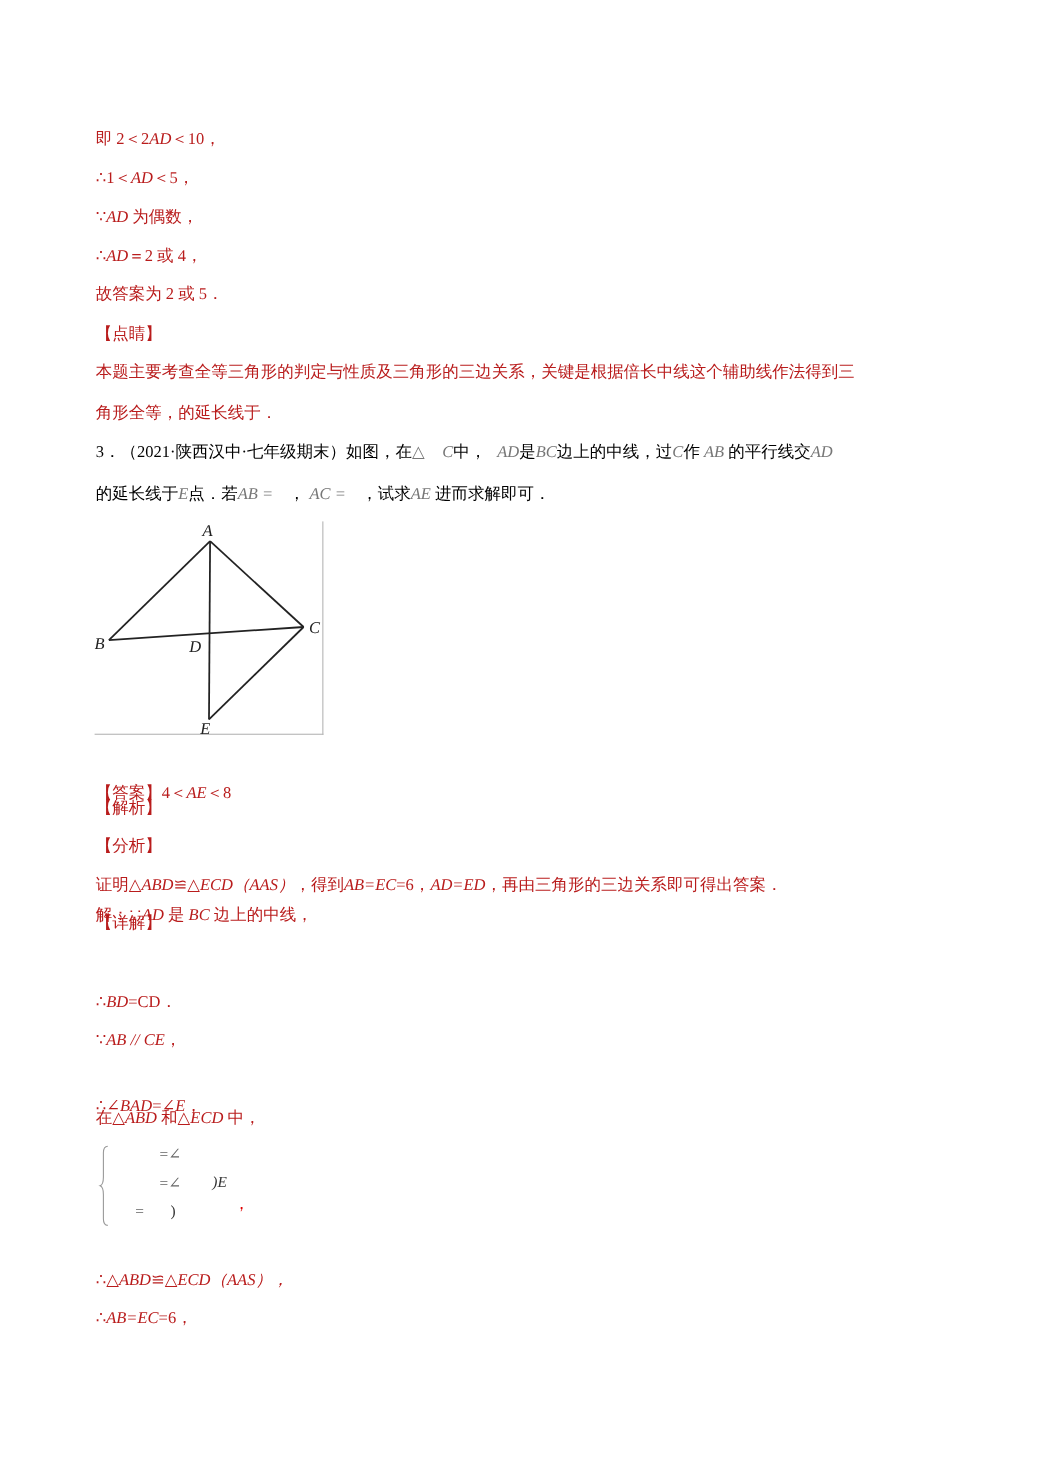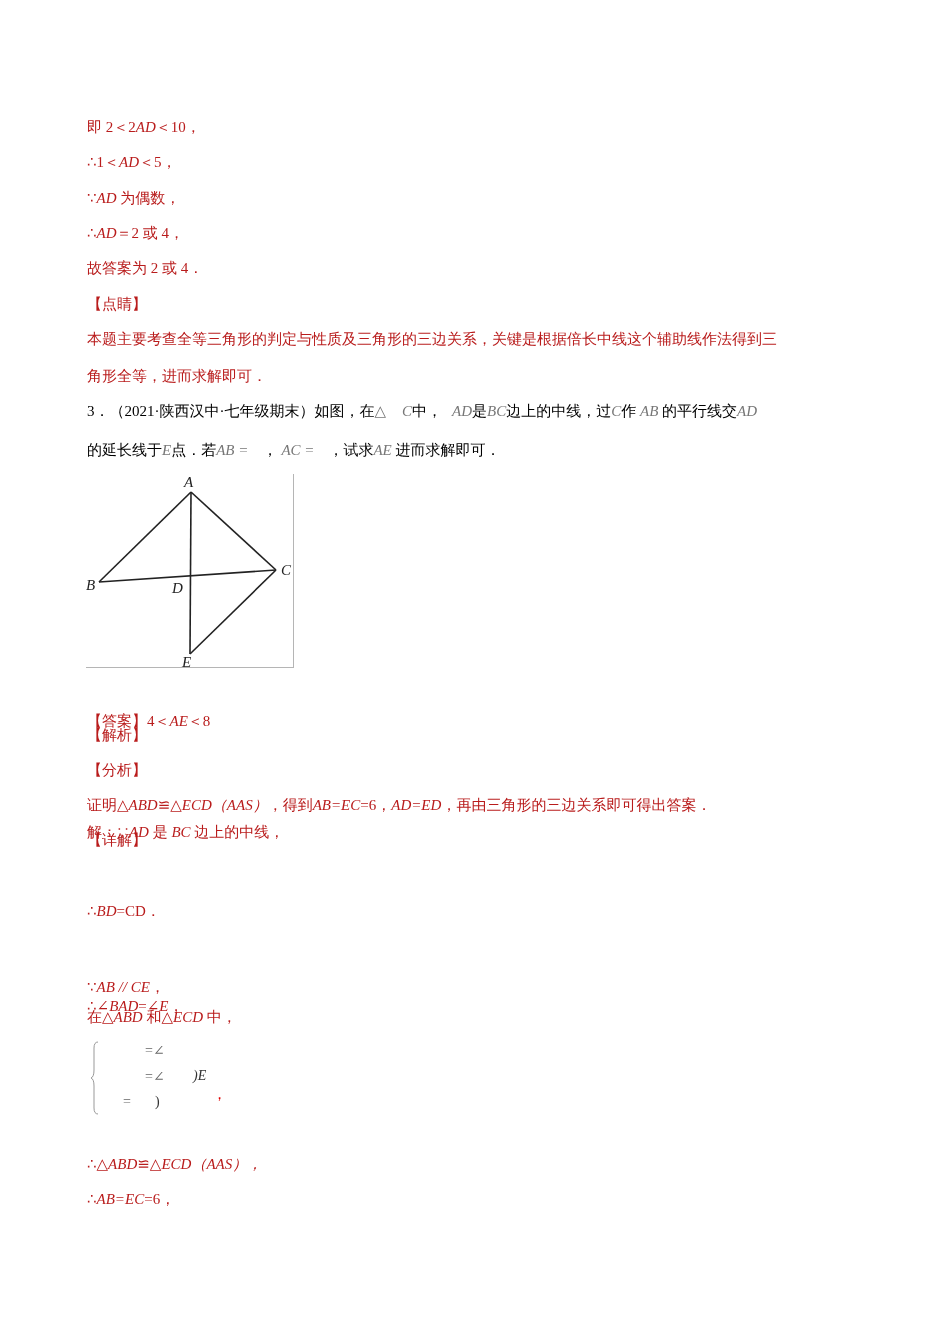--- a/index.html
+++ b/index.html
@@ -31,25 +31,25 @@
 <div class="line red" style="top:152px">
   <span>∴1＜</span><i>AD</i><span>＜5，</span>
 </div>
 <div class="line red" style="top:188px">
   <span>∵</span><i>AD</i><span> 为偶数，</span>
 </div>
 <div class="line red" style="top:223px">
   <span>∴</span><i>AD</i><span>＝2 或 4，</span>
 </div>
 <div class="line red" style="top:258px">
-  <span>故答案为 2 或 4．</span>
+  <span>故答案为 2 或 5．</span>
 </div>
 <div class="line red" style="top:294px">【点睛】</div>
 <div class="line red" style="top:329px">本题主要考查全等三角形的判定与性质及三角形的三边关系，关键是根据倍长中线这个辅助线作法得到三</div>
-<div class="line red" style="top:366px">角形全等，进而求解即可．</div>
+<div class="line red" style="top:366px">角形全等，的延长线于．</div>
 
 <div class="line black" style="top:401px">
   <span>3．</span><span>（2021·陕西汉中·七年级期末）如图，在</span><span class="faint" style="font-style:normal">△</span><span style="display:inline-block;width:16px"></span><span class="faint">C</span><span>中，</span><span style="display:inline-block;width:10px"></span><span class="faint">AD</span><span>是</span><span class="faint">BC</span><span>边上的中线，过</span><span class="faint">C</span><span>作</span> <span class="faint">AB</span> <span>的平行线交</span><span class="faint">AD</span>
 </div>
 <div class="line black" style="top:440px">
   <span>的延长线于</span><span class="faint">E</span><span>点．若</span><span class="faint">AB =</span><span style="display:inline-block;width:14px"></span><span>，</span><span style="display:inline-block;width:4px"></span><span class="faint">AC =</span><span style="display:inline-block;width:14px"></span><span>，试求</span><span class="faint">AE</span> <span>进而求解即可．</span>
 </div>
 
 <div class="figure">
   <svg width="210" height="195" viewBox="0 0 210 195">
@@ -79,21 +79,21 @@
   <span>证明△</span><i>ABD</i><span>≌△</span><i>ECD</i><i>（AAS）</i><span>，得到</span><i>AB=EC</i><span>=6，</span><i>AD=ED</i><span>，再由三角形的三边关系即可得出答案．</span>
 </div>
 
 <div class="line red" style="top:830px">【详解】</div>
 <div class="line red" style="top:822px">
   <span>解：∵</span><i>AD</i><span> 是 </span><i>BC</i><span> 边上的中线，</span>
 </div>
 <div class="line red" style="top:901px">
   <span>∴</span><i>BD</i><span>=C</span><span>D．</span>
 </div>
-<div class="line red" style="top:977px">
+<div class="line red" style="top:936px">
   <span>∵</span><i>AB // CE</i><span>，</span>
 </div>
 <div class="line red" style="top:996px">
   <span>∴∠</span><i>BAD</i><span>=∠</span><i>E</i><span>，</span>
 </div>
 <div class="line red" style="top:1007px">
   <span>在△</span><i>ABD</i><span> 和△</span><i>ECD</i><span> 中，</span>
 </div>
 
 <div class="brace-block">

